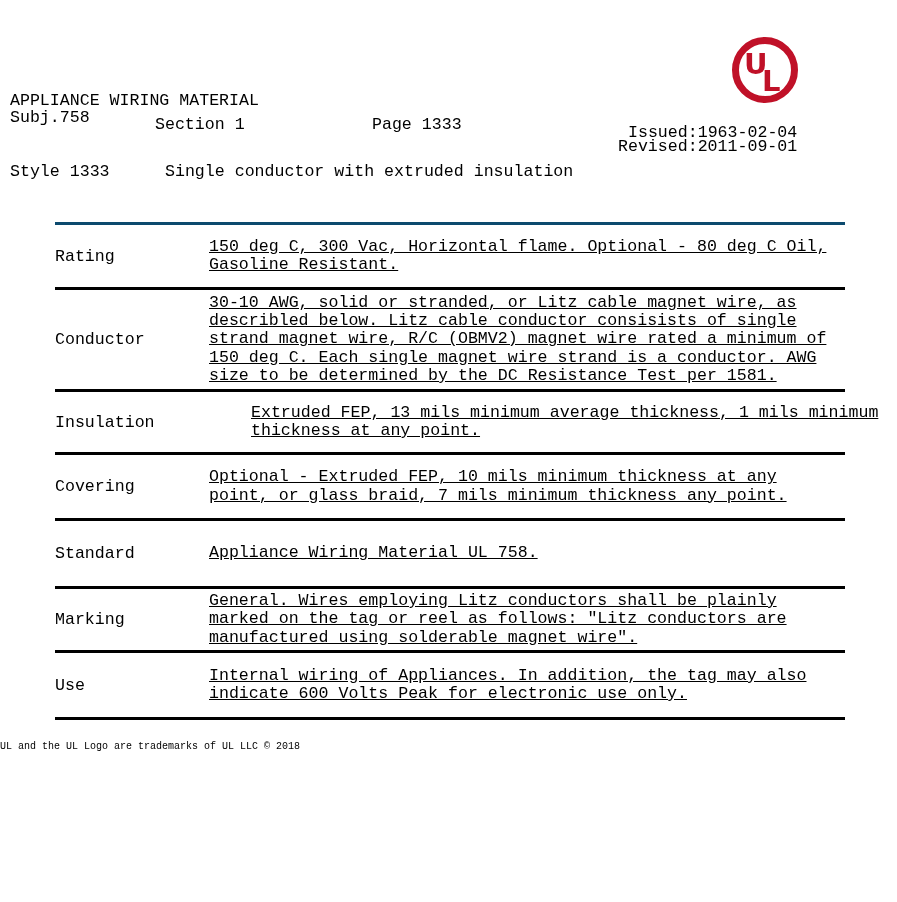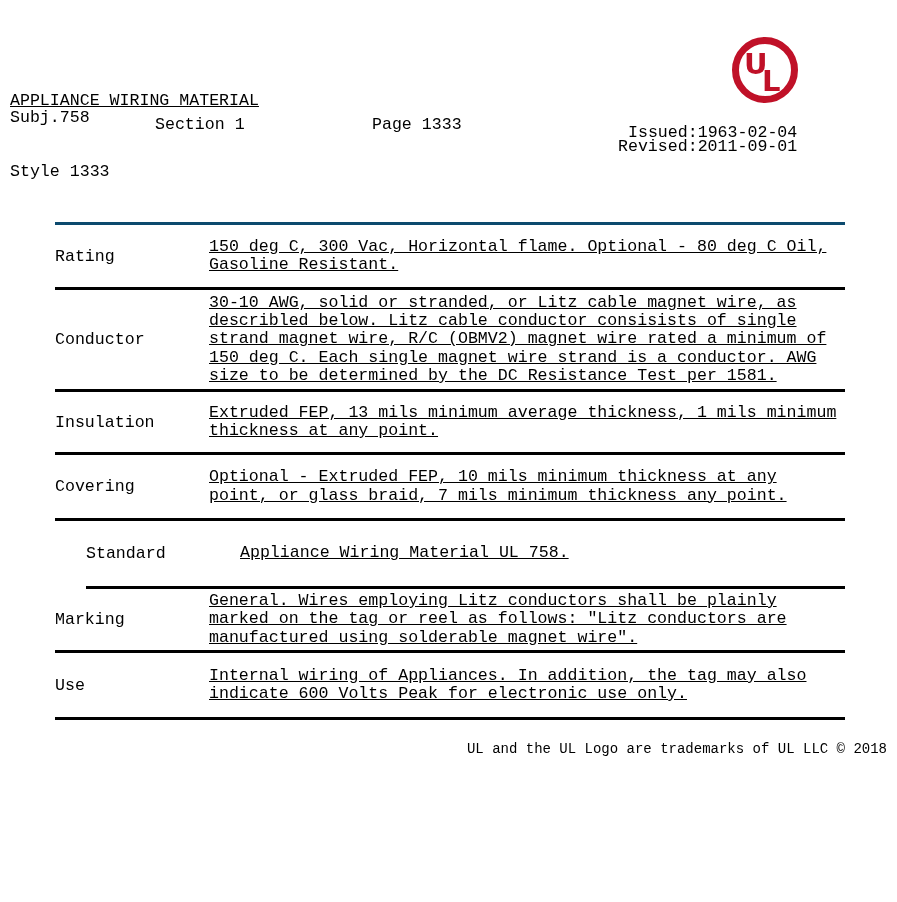--- a/index.html
+++ b/index.html
@@ -13,21 +13,21 @@
     height: 902px;
     background: #ffffff;
     overflow: hidden;
     font-family: "Liberation Mono", "DejaVu Sans Mono", monospace;
     font-size: 16.6px;
     color: #000000;
   }
   .abs { position: absolute; white-space: pre; }
 
   
-  .doc-title   { top: 91px;  left: 10px; text-decoration: underline; }
+  .doc-title   { top: 91px;  left: 10px; }
   .hdr-subject { top: 108px; left: 10px; }
   .hdr-section { top: 115px; left: 155px; }
   .hdr-page    { top: 115px; left: 348px; margin-left: 24px; }
   .hdr-issued  { top: 115px; left: 628px; margin-top: 8px; }
   .hdr-revised { top: 137px; left: 618px; }
   .hdr-style   { top: 162px; left: 10px; }
   .hdr-styledesc { top: 162px; left: 165px; }
 
   
   .ul-logo { position: absolute; top: 36px; left: 731px; width: 68px; height: 68px; }
@@ -52,34 +52,34 @@
     align-self: center;
   }
   .spec-row .cell-value {
     width: 632px;
     flex: 0 0 632px;
     line-height: 18.3px;
     text-decoration: underline;
   }
   .row-rating     { min-height: 65px; }
   .row-conductor  { min-height: 102px; }
-  .row-insulation { min-height: 63px; }
+  .row-insulation { min-height: 63px; gap: 42px; }
   .row-covering   { min-height: 66px; }
-  .row-standard   { min-height: 68px; margin-left: 31px; }
+  .row-standard   { min-height: 68px; }
   .row-marking    { min-height: 64px; }
   .row-use        { min-height: 67px; }
 
   
   .footer-trademark {
     position: absolute;
     top: 741px;
     left: 0;
     width: 887px;
-    text-align: right;
-    font-size: 14px;
+    text-align: left;
+    font-size: 10px;
     white-space: pre;
   }
 </style>
 </head>
 <body>
 
 <div class="page">
 
   <svg class="ul-logo" viewBox="0 0 68 68">
     <circle cx="34" cy="34" r="29.5" fill="none" stroke="#C01128" stroke-width="7"></circle>
@@ -87,20 +87,21 @@
     <text x="31" y="55" font-family="DejaVu Sans, sans-serif" font-weight="bold" font-size="29" fill="#C01128">L</text>
   </svg>
 
   <div class="abs doc-title">APPLIANCE WIRING MATERIAL</div>
   <div class="abs hdr-subject">Subj.758</div>
   <div class="abs hdr-section">Section 1</div>
   <div class="abs hdr-page">Page 1333</div>
   <div class="abs hdr-issued">Issued:1963-02-04</div>
   <div class="abs hdr-revised">Revised:2011-09-01</div>
   <div class="abs hdr-style">Style 1333</div>
+  <div class="abs hdr-styledesc">Single conductor with extruded insulation</div>
 
   <div class="spec-table">
 
     <div class="spec-row row-rating">
       <div class="cell-label">Rating</div>
       <div class="cell-value">150 deg C, 300 Vac, Horizontal flame. Optional - 80 deg C Oil, Gasoline Resistant.</div>
     </div>
 
     <div class="spec-row row-conductor">
       <div class="cell-label">Conductor</div>

